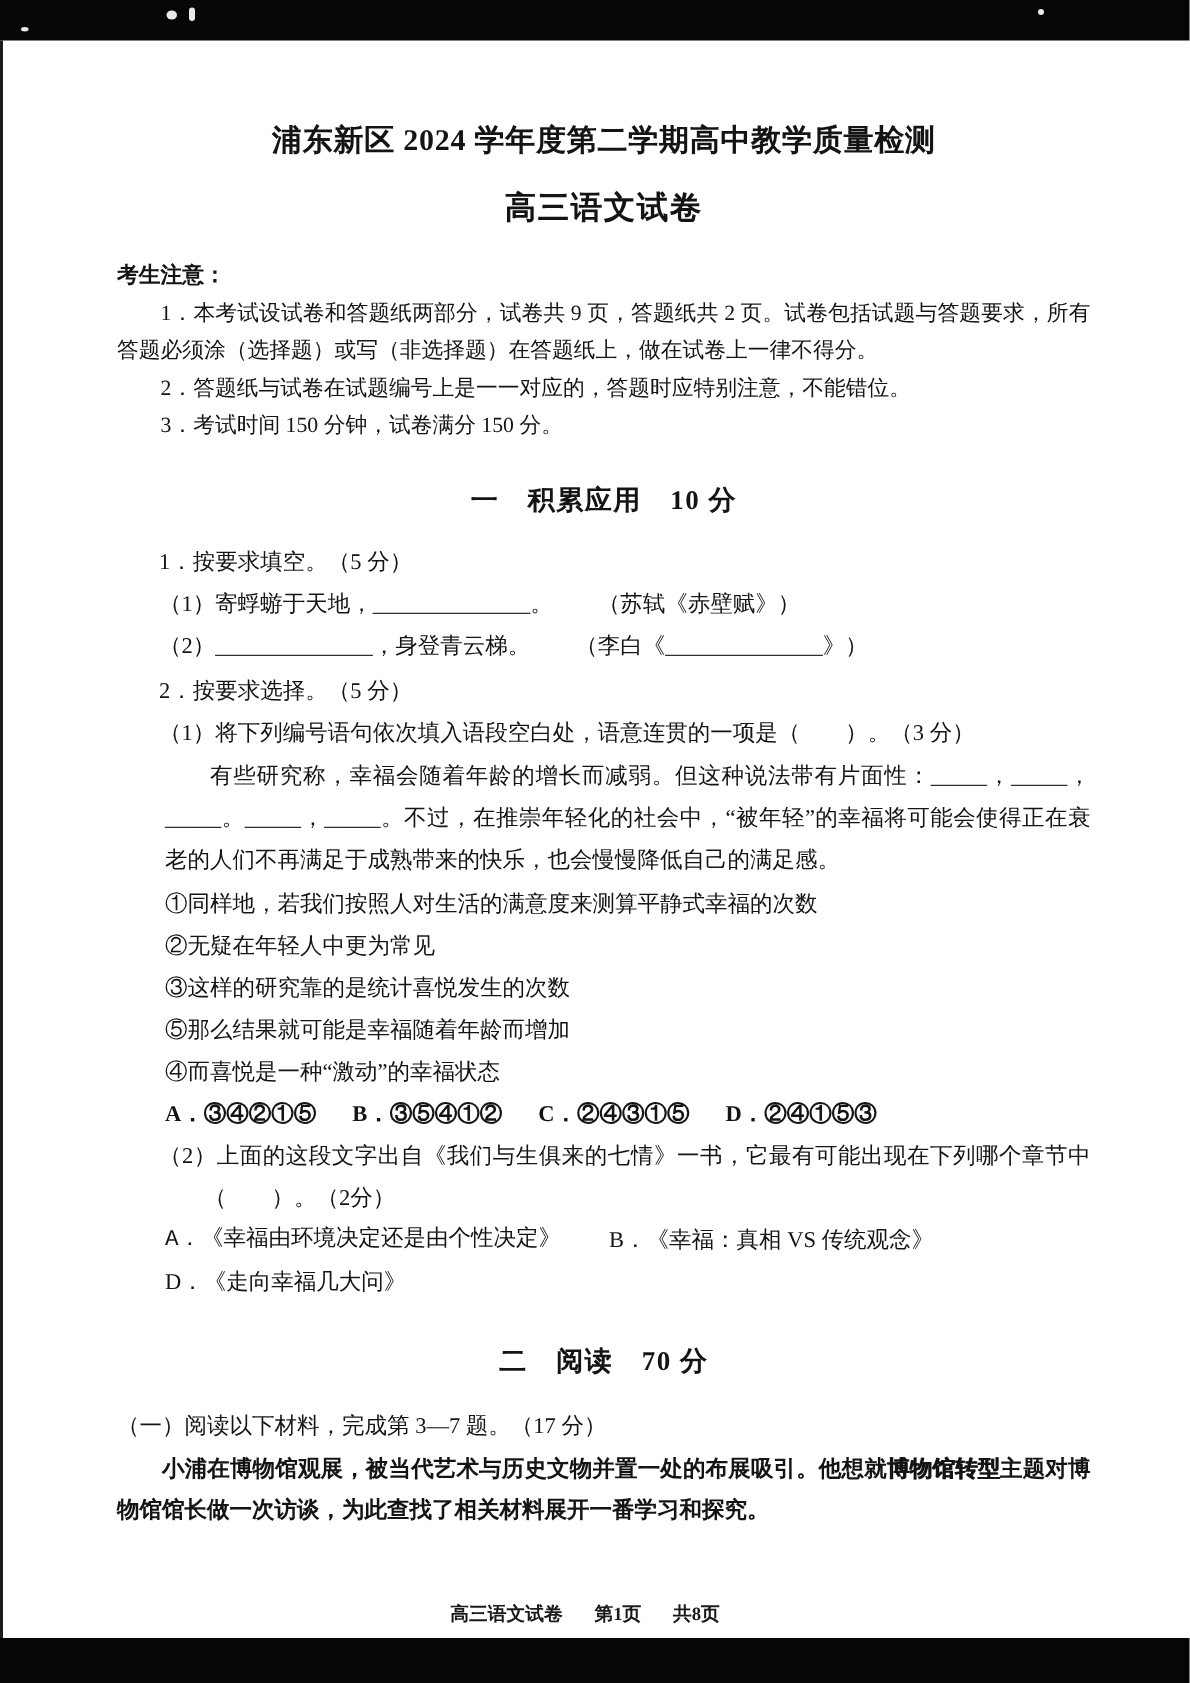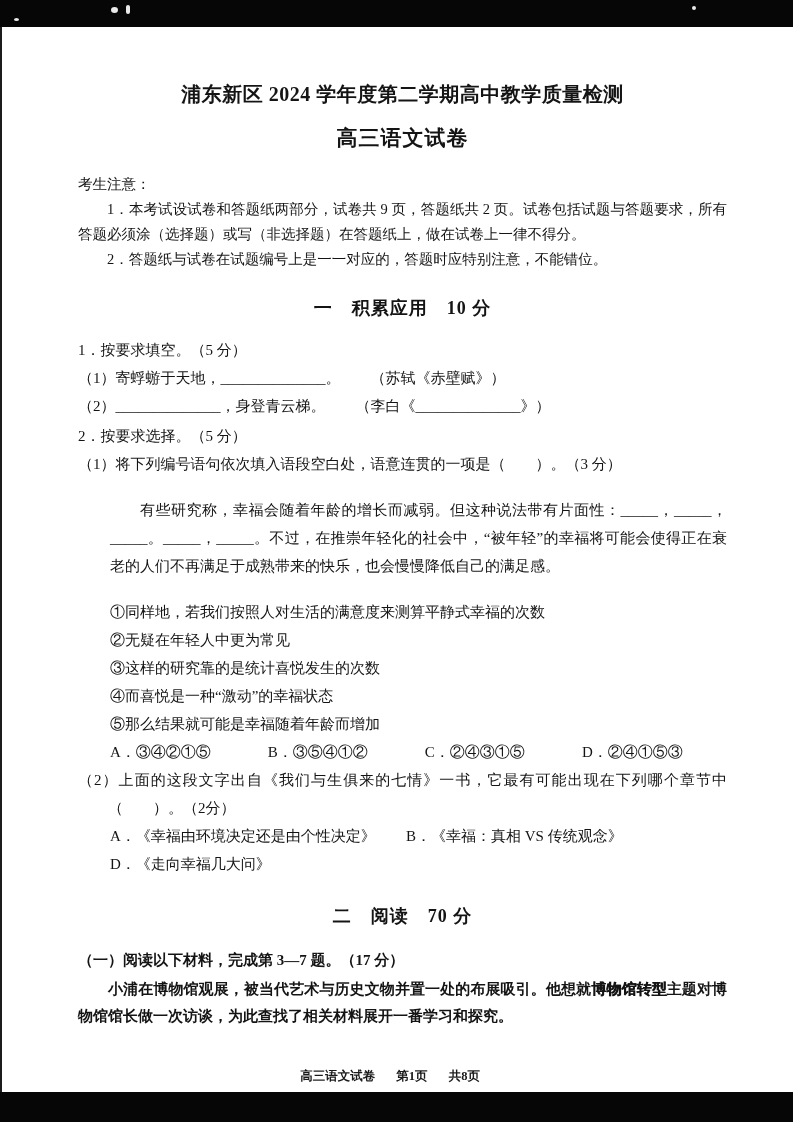--- a/index.html
+++ b/index.html
@@ -36,45 +36,45 @@
   }
   .title {
     text-align:center; font-size:20px; font-weight:bold; line-height:26px;
     letter-spacing:0.5px;
   }
   .subtitle {
     text-align:center; font-size:21px; font-weight:bold; margin-top:17px;
     letter-spacing:1px;
   }
   .notice { margin-top:20px; font-size:14.5px; line-height:25px; text-align:justify; }
-  .notice-heading { font-weight:normal; }
+  .notice-heading { font-weight:bold; }
   .notice-item { text-indent:2em; }
 
   .section-heading {
     text-align:center; font-weight:bold; font-size:18px;
     margin:24px 0 16px 0; letter-spacing:1px;
   }
   .qa { font-size:15px; line-height:28px; }
-  .q-line { text-align:justify; padding-left:2em; text-indent:-2em; }
+  .q-line { text-align:justify; padding-left:2em; text-indent:-2em;margin-left:28px; }
   .q-stem { font-weight:normal; }
   .q2-block { margin-top:2px; }
 
   .passage {
     padding-left:32px; text-indent:2em; text-align:justify;
-    margin:18px 0;
+    margin:1px 0;
   }
   .numbered-option { padding-left:32px; }
   .choice-row-abcd {
-    padding-left:32px; display:flex; gap:57px;
+    padding-left:32px; display:flex; gap:24px;font-weight:bold;
   }
   .choice-pair { padding-left:32px; display:flex; }
-  .choice-pair .first-a { width:296px; flex:none; }
+  .choice-pair .first-a { width:296px; flex:none;font-family:Liberation Mono, monospace; }
   .choice-pair .first-c { width:266px; flex:none; }
 
-  .part-heading { font-weight:bold; font-size:15px; line-height:28px; margin-top:14px; }
+  .part-heading { font-weight:normal; font-size:15px; line-height:28px; margin-top:14px; }
   .intro-para {
     font-size:15px; line-height:27px; text-indent:2em; text-align:justify;
     font-weight:bold; margin-top:2px;
   }
   .key-term { font-weight:bold; text-shadow:0.6px 0 0 currentColor; }
 
   .page-footer {
     position:absolute; bottom:37px; left:0; width:780px;
     text-align:center; font-size:12.5px; font-weight:bold; color:#1a1a1a;
     z-index:6;
@@ -94,39 +94,40 @@
 
 <div class="page">
 
   <div class="title">浦东新区 2024 学年度第二学期高中教学质量检测</div>
   <div class="subtitle">高三语文试卷</div>
 
   <div class="notice">
     <p class="notice-heading">考生注意：</p>
     <p class="notice-item">1．本考试设试卷和答题纸两部分，试卷共 9 页，答题纸共 2 页。试卷包括试题与答题要求，所有答题必须涂（选择题）或写（非选择题）在答题纸上，做在试卷上一律不得分。</p>
     <p class="notice-item">2．答题纸与试卷在试题编号上是一一对应的，答题时应特别注意，不能错位。</p>
+    <p class="notice-item">3．考试时间 150 分钟，试卷满分 150 分。</p>
   </div>
 
   <div class="section-heading">一　积累应用　10 分</div>
 
   <div class="qa">
 
     <p class="q-line q-stem">1．按要求填空。（5 分）</p>
     <p class="q-line">（1）寄蜉蝣于天地，______________。　　（苏轼《赤壁赋》）</p>
     <p class="q-line">（2）______________，身登青云梯。　　（李白《______________》）</p>
 
     <div class="q2-block">
       <p class="q-line q-stem">2．按要求选择。（5 分）</p>
       <p class="q-line">（1）将下列编号语句依次填入语段空白处，语意连贯的一项是（　　）。（3 分）</p>
       <p class="passage">有些研究称，幸福会随着年龄的增长而减弱。但这种说法带有片面性：_____，_____，_____。_____，_____。不过，在推崇年轻化的社会中，“被年轻”的幸福将可能会使得正在衰老的人们不再满足于成熟带来的快乐，也会慢慢降低自己的满足感。</p>
       <p class="numbered-option">①同样地，若我们按照人对生活的满意度来测算平静式幸福的次数</p>
       <p class="numbered-option">②无疑在年轻人中更为常见</p>
       <p class="numbered-option">③这样的研究靠的是统计喜悦发生的次数</p>
+      <p class="numbered-option">⑤那么结果就可能是幸福随着年龄而增加</p>
       <p class="numbered-option">④而喜悦是一种“激动”的幸福状态</p>
-      <p class="numbered-option">⑤那么结果就可能是幸福随着年龄而增加</p>
       <div class="choice-row-abcd">
         <span>A．③④②①⑤</span>
         <span>B．③⑤④①②</span>
         <span>C．②④③①⑤</span>
         <span>D．②④①⑤③</span>
       </div>
       <p class="q-line">（2）上面的这段文字出自《我们与生俱来的七情》一书，它最有可能出现在下列哪个章节中（　　）。（2分）</p>
       <div class="choice-pair">
         <span class="first-a">A．《幸福由环境决定还是由个性决定》</span>
         <span>B．《幸福：真相 VS 传统观念》</span>

